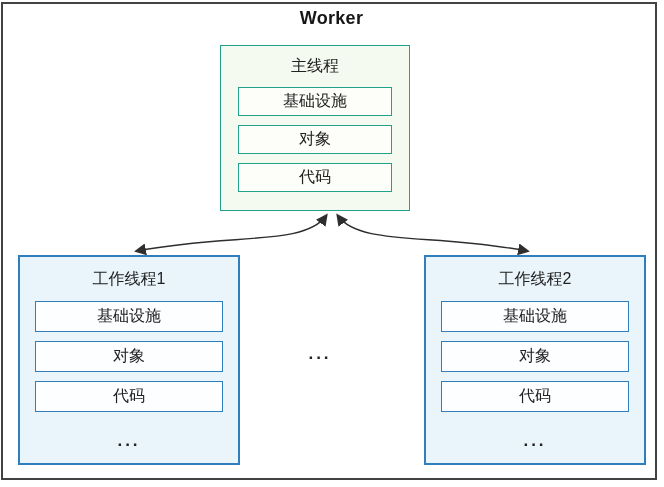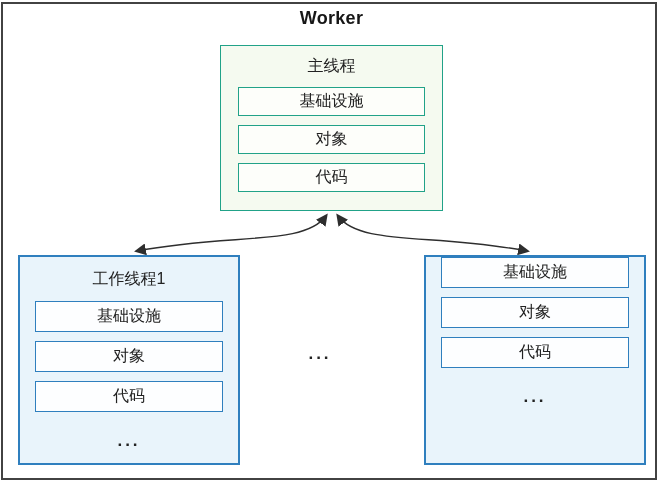--- a/index.html
+++ b/index.html
@@ -37,21 +37,21 @@
     font-size: 18px;
     font-weight: 700;
     color: #161616;
     letter-spacing: 0.3px;
   }
   
   .main-box {
     position: absolute;
     left: 220px;
     top: 45px;
-    width: 223px;
+    width: 190px;
     height: 166px;
     box-sizing: border-box;
     border: 1.5px solid #21a288;
     background: #f5faf0;
     display: flex;
     flex-direction: column;
   }
   .main-box .box-heading {
     padding-top: 8px;
     margin-bottom: 9px;
@@ -186,20 +186,21 @@
     <div class="box-heading">工作线程1</div>
     <div class="item">基础设施</div>
     <div class="item">对象</div>
     <div class="item">代码</div>
     <div class="more-dots">...</div>
   </div>
 
   <div class="middle-dots">...</div>
 
   <div class="worker-box right">
+    <div class="box-heading">工作线程2</div>
     <div class="item">基础设施</div>
     <div class="item">对象</div>
     <div class="item">代码</div>
     <div class="more-dots">...</div>
   </div>
 
 
 </div>
 
 </body></html>

